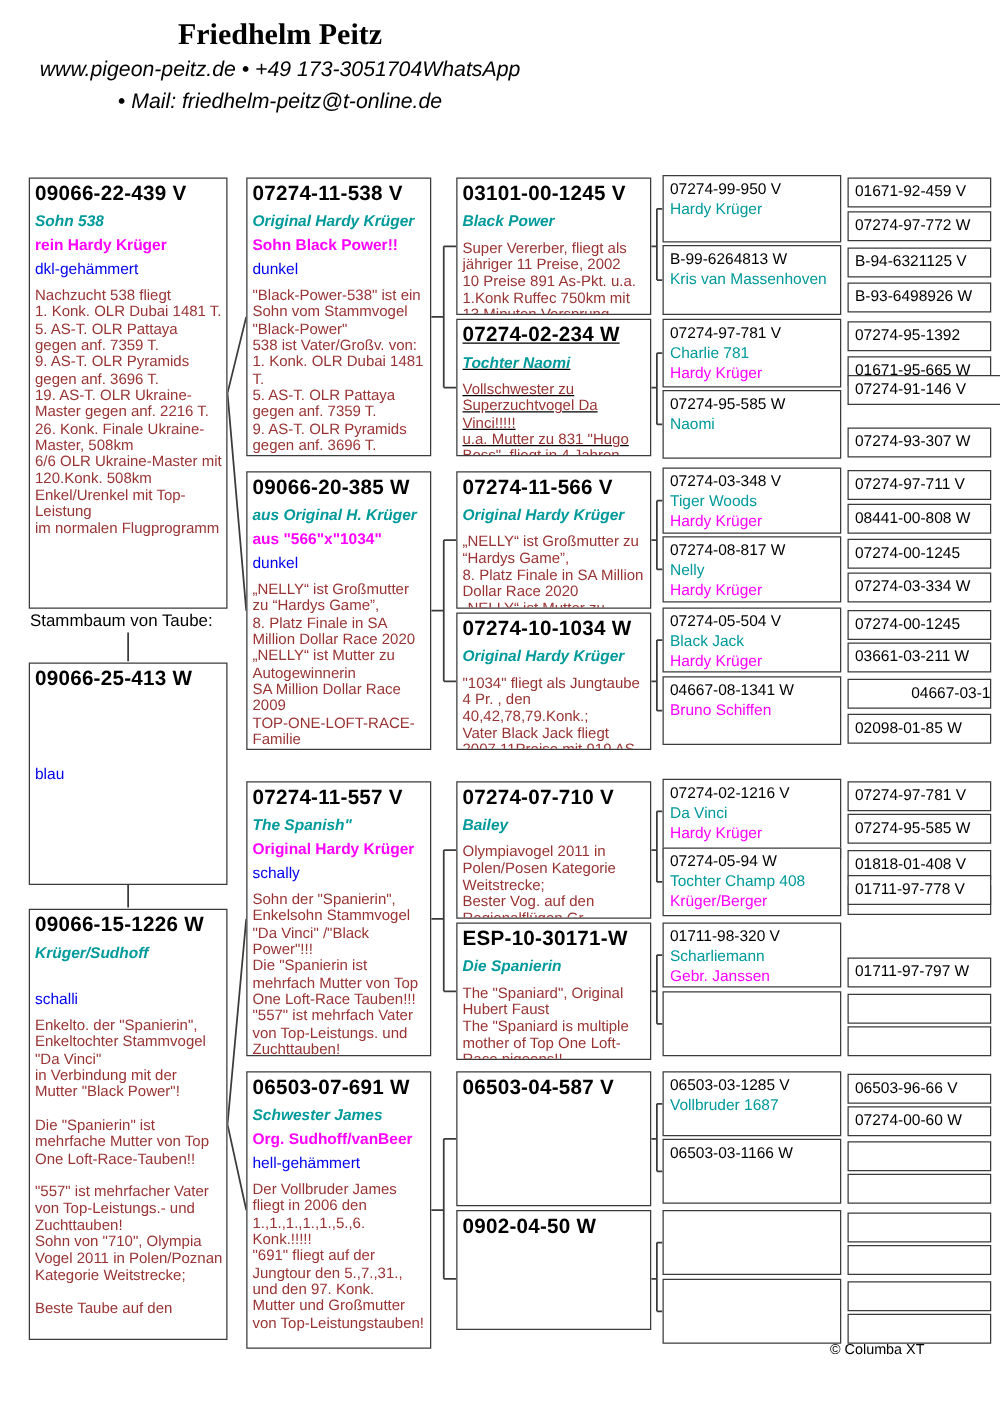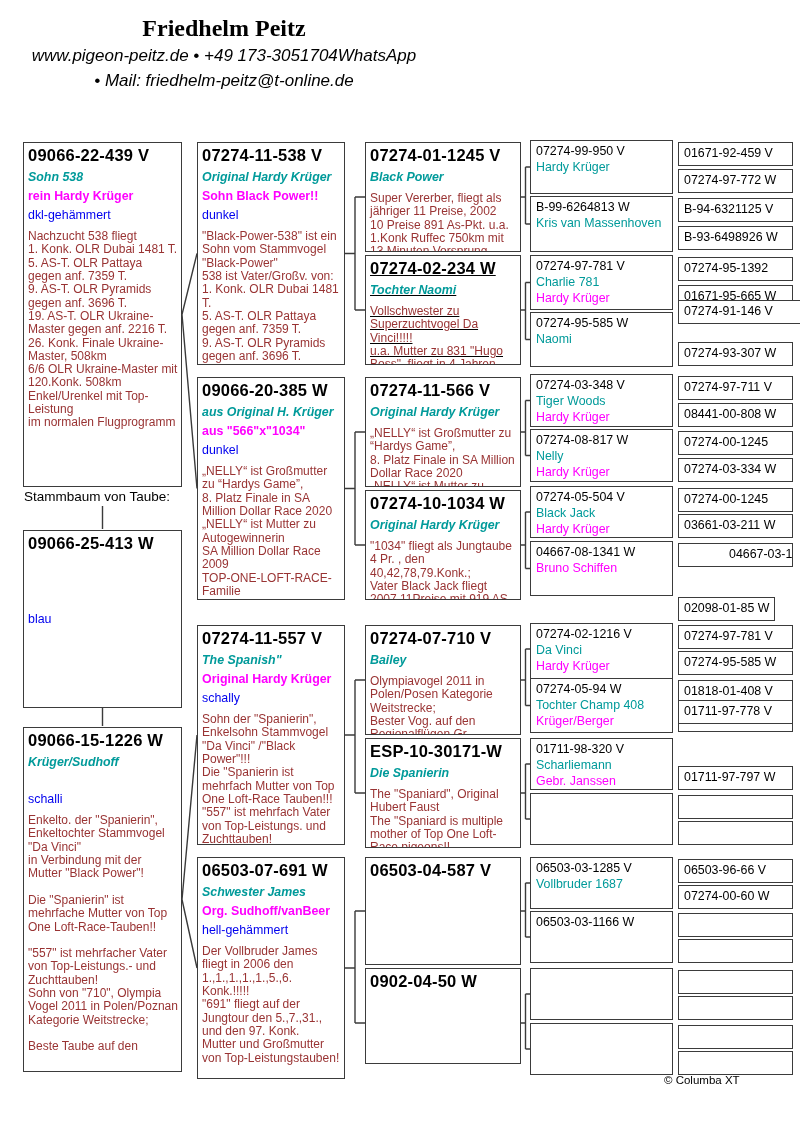--- a/index.html
+++ b/index.html
@@ -119,21 +119,21 @@
       <div class="ring">06503-07-691 W</div>
       <div class="pline teal bi">Schwester James</div>
       <div class="pline mag b">Org. Sudhoff/vanBeer</div>
       <div class="pline blue">hell-gehämmert</div>
       <div class="desc">Der Vollbruder James fliegt in 2006 den
 1.,1.,1.,1.,1.,5.,6. Konk.!!!!!
 "691" fliegt auf der Jungtour den 5.,7.,31., und den 97. Konk.
 Mutter und Großmutter von Top-Leistungstauben!</div>
     </div>
     <div class="box" style="left: 365px; top: 142px; width: 156px; height: 110px;">
-      <div class="ring">07274-01-1245 V</div>
+      <div class="ring">03101-00-1245 V</div>
       <div class="pline teal bi">Black Power</div>
       <div class="desc">Super Vererber, fliegt als jähriger 11 Preise, 2002
 10 Preise 891 As-Pkt. u.a.
 1.Konk Ruffec 750km mit 13 Minuten Vorsprung</div>
     </div>
     <div class="box" style="left: 365px; top: 255px; width: 156px; height: 110px; text-decoration: underline;">
       <div class="ring">07274-02-234 W</div>
       <div class="pline teal bi">Tochter Naomi</div>
       <div class="desc">Vollschwester zu Superzuchtvogel Da Vinci!!!!!
 u.a. Mutter zu 831 "Hugo Boss", fliegt in 4 Jahren</div>
@@ -268,21 +268,21 @@
     </div>
     <div class="box" style="left: 678px; top: 488px; width: 115px; height: 24px;">
       <div class="sring">07274-00-1245</div>
     </div>
     <div class="box" style="left: 678px; top: 514px; width: 115px; height: 24px;">
       <div class="sring">03661-03-211 W</div>
     </div>
     <div class="box" style="left: 678px; top: 543px; width: 115px; height: 24px; padding-left: 48px;">
       <div class="sring">04667-03-160 V</div>
     </div>
-    <div class="box" style="left: 678px; top: 571px; width: 97px; height: 24px; margin-top: 26px;">
+    <div class="box" style="left: 678px; top: 571px; width: 115px; height: 24px;">
       <div class="sring">02098-01-85 W</div>
     </div>
     <div class="box" style="left: 678px; top: 625px; width: 115px; height: 24px;">
       <div class="sring">07274-97-781 V</div>
     </div>
     <div class="box" style="left: 678px; top: 651px; width: 115px; height: 24px;">
       <div class="sring">07274-95-585 W</div>
     </div>
     <div class="box" style="left: 678px; top: 680px; width: 115px; height: 24px;">
       <div class="sring">01818-01-408 V</div>

